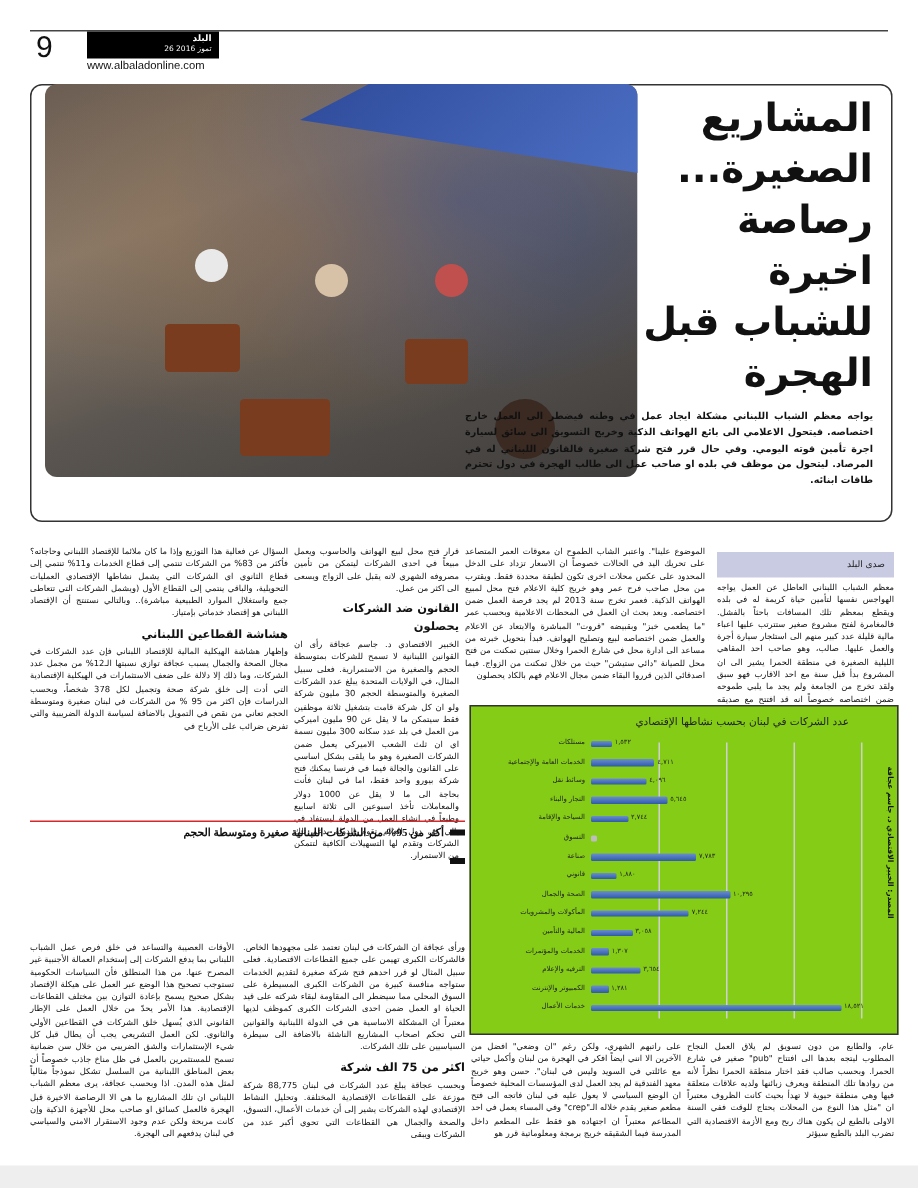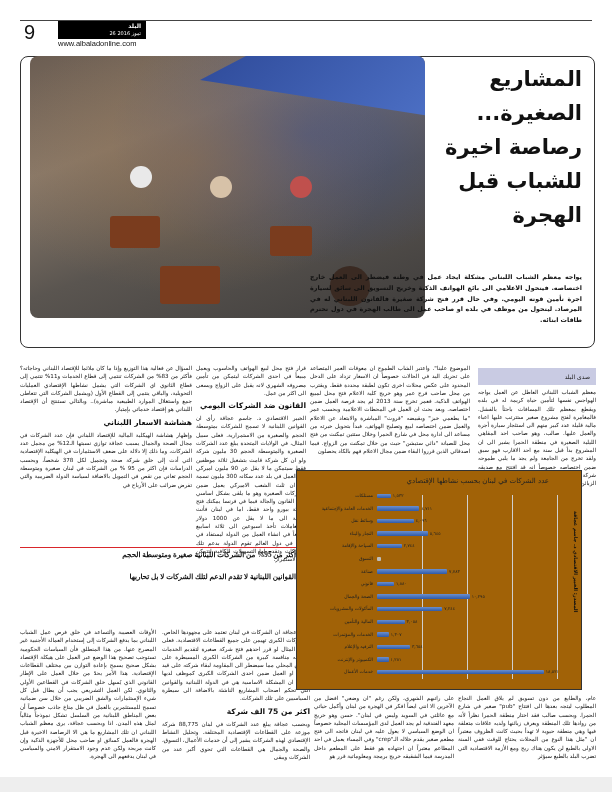--- a/index.html
+++ b/index.html
@@ -17,32 +17,32 @@
     
     .hero-frame { position: absolute; left: 20px; top: 56px; width: 575px; height: 292px; border: 1.5px solid #333; border-radius: 8px; }
     .photo { position: absolute; left: 30px; top: 56px; width: 395px; height: 262px; border-radius: 8px; overflow: hidden;
       background:
         radial-gradient(ellipse at 40% 40%, rgba(140,110,80,0.6), transparent 60%),
         radial-gradient(ellipse at 70% 30%, rgba(60,80,140,0.7), transparent 50%),
         linear-gradient(160deg, #6b5d52 0%, #8a7a6a 30%, #5a5550 60%, #3f3d3c 100%); }
     .photo .awning { position: absolute; left: 170px; top: 0; width: 230px; height: 60px; background: linear-gradient(135deg, #2f4b9a, #4c6fc4); clip-path: polygon(20% 0, 100% 0, 100% 100%, 0 40%); }
     .photo .table { position: absolute; background: #7a3c1e; border-radius: 3px; }
     .photo .person { position: absolute; border-radius: 50%; background: #d7c2a8; }
-    .headline { position: absolute; right: 30px; top: 62px; width: 160px; direction: rtl; text-align: right; font-family: "DejaVu Sans", sans-serif; font-weight: bold; font-size: 21px; line-height: 34px; color: #111; }
+    .headline { position: absolute; right: 30px; top: 62px; width: 160px; direction: rtl; text-align: right; font-family: "DejaVu Sans", sans-serif; font-weight: bold; font-size: 26px; line-height: 34px; color: #111; }
     .lead { position: absolute; left: 310px; top: 272px; width: 272px; direction: rtl; text-align: justify; font-size: 6.4px; line-height: 10.8px; font-weight: bold; color: #111; }
 
     
     .section-tag { position: absolute; left: 478px; top: 368px; width: 118px; height: 17px; background: #c9cbe3; direction: rtl; font-size: 6px; line-height: 17px; padding-right: 6px; color: #222; }
 
     .col { position: absolute; direction: rtl; text-align: justify; font-size: 5.6px; line-height: 8.3px; color: #111; }
     .col p { margin-bottom: 0; }
     .col h3 { font-size: 7.6px; line-height: 12px; font-weight: bold; margin: 3px 0 2px; text-align: right; }
 
     
-    .chart { position: absolute; left: 296px; top: 470px; width: 286px; height: 220px; border: 1.2px solid #333; background: #a16207; }
+    .chart { position: absolute; left: 313px; top: 470px; width: 286px; height: 220px; border: 1.2px solid #333; background: #84cc16; }
     .chart-title { position: absolute; right: 32px; top: 6px; direction: rtl; font-size: 7px; color: #222; }
     .chart-source { position: absolute; right: 2px; top: 40px; writing-mode: vertical-rl; font-size: 5px; color: #111; font-weight: bold; }
     .chart-grid { position: absolute; top: 24px; bottom: 10px; width: 1px; background: #cfcfcf; }
     .chart-row { position: absolute; left: 0; height: 9.3px; width: 270px; }
     .chart-label { position: absolute; right: 195px; width: 80px; direction: rtl; text-align: left; font-size: 4.6px; line-height: 9px; color: #222; white-space: nowrap; }
     .chart-bar { position: absolute; left: 80px; top: 2.5px; height: 4.5px; background: linear-gradient(#6a8fcf, #2f5aa8); border-radius: 1px; }
     .chart-val { position: absolute; top: 0; font-size: 4.4px; line-height: 9px; color: #222; white-space: nowrap; }
 
     
     .bullets { position: absolute; left: 20px; top: 550px; width: 290px; direction: rtl; font-family: Liberation Serif, serif; }
@@ -83,40 +83,36 @@
 <div class="col" style="left:478px;top:388px;width:118px;">
   <p>معظم الشباب اللبناني العاطل عن العمل يواجه الهواجس نفسها لتأمين حياة كريمة له في بلده ويقطع بمعظم تلك المسافات باحثاً بالفشل. فالمغامرة لفتح مشروع صغير ستترتب عليها اعباء مالية قليلة عدد كبير منهم الى استئجار سيارة أجرة والعمل عليها. صالب، وهو صاحب احد المقاهي الليلية الصغيرة في منطقة الحمرا يشير الى ان المشروع بدأ قبل سنة مع احد الاقارب فهو سبق ولقد تخرج من الجامعة ولم يجد ما يلبي طموحه ضمن اختصاصه خصوصاً انه قد افتتح مع صديقه شركة للاعلانات على الفيس بوك وكان يتواصل مع الزبائن اما في المقهى او في اي مكان</p>
 </div>
 
 <div class="col" style="left:310px;top:364px;width:160px;">
   <p>الموضوع علينا". واعتبر الشاب الطموح ان معوقات العمر المتصاعد على تحريك اليد في الحالات خصوصاً ان الاسعار تزداد على الدخل المحدود على عكس محلات اخرى تكون لطبقة محددة فقط. ويقترب من محل صاحب فرح عمر وهو خريج كلية الاعلام فتح محل لمبيع الهواتف الذكية. فعمر تخرج سنة 2013 لم يجد فرصة العمل ضمن اختصاصه. وبعد بحث ان العمل في المحطات الاعلامية وبحسب عمر "ما يطعمي خبز" وبقبيضه "قروت" المباشرة والابتعاد عن الاعلام والعمل ضمن اختصاصه لبيع وتصليح الهواتف. فبدأ بتحويل خبرته من مساعد الى ادارة محل في شارع الحمرا وخلال ستتين تمكنت من فتح محل للصيانة "دائي ستيشن" حيث من خلال تمكنت من الزواج. فيما اصدقائي الذين قرروا البقاء ضمن مجال الاعلام فهم بالكاد يحصلون</p>
 </div>
 
 <div class="col" style="left:196px;top:364px;width:110px;">
   <p>قرار فتح محل لبيع الهواتف والحاسوب ويعمل مبيعاً في احدى الشركات ليتمكن من تأمين مصروفه الشهري لانه يقبل على الزواج ويسعى الى اكثر من عمل.</p>
-  <h3>القانون ضد الشركات اليومي</h3>
+  <h3>القانون ضد الشركات يحصلون</h3>
   <p>الخبير الاقتصادي د. جاسم عجاقة رأى ان القوانين اللبنانية لا تسمح للشركات بمتوسطة الحجم والصغيرة من الاستمرارية. فعلى سبيل المثال، في الولايات المتحدة يبلغ عدد الشركات الصغيرة والمتوسطة الحجم 30 مليون شركة ولو ان كل شركة قامت بتشغيل ثلاثة موظفين فقط سيتمكن ما لا يقل عن 90 مليون اميركي من العمل في بلد عدد سكانه 300 مليون نسمة اي ان ثلث الشعب الاميركي يعمل ضمن الشركات الصغيرة وهو ما يلقى بشكل اساسي على القانون والجالة فيما في فرنسا يمكنك فتح شركة بيورو واحد فقط، اما في لبنان فأنت بحاجة الى ما لا يقل عن 1000 دولار والمعاملات تأخذ اسبوعين الى ثلاثة اسابيع وطبعاً في انشاء العمل من الدولة ليستفاد في بالي في دول العالم تقوم الدولة بدعم تلك الشركات وتقدم لها التسهيلات الكافية لتتمكن من الاستمرار.</p>
 </div>
 
 <div class="col" style="left:20px;top:364px;width:172px;">
   <p>السؤال عن فعالية هذا التوزيع وإذا ما كان ملائما للإقتصاد اللبناني وحاجاته؟ فأكثر من 83% من الشركات تنتمي إلى قطاع الخدمات و11% تنتمي إلى قطاع الثانوي اي الشركات التي يشمل نشاطها الإقتصادي العمليات التحويلية، والباقي ينتمي إلى القطاع الأول (ويشمل الشركات التي تتعاطى جمع واستغلال الموارد الطبيعية مباشرة).. وبالتالي نستنتج أن الإقتصاد اللبناني هو إقتصاد خدماتي بإمتياز.</p>
-  <h3>هشاشة الاسعار اللبناني</h3>
+  <h3>هشاشة القطاعين اللبناني</h3>
   <p>وإظهار هشاشة الهيكلية المالية للإقتصاد اللبناني فإن عدد الشركات في مجال الصحة والجمال يسبب عجاقة توازي نسبتها الـ12% من مجمل عدد الشركات، وما ذلك إلا دلالة على ضعف الاستثمارات في الهيكلية الإقتصادية التي أدت إلى خلق شركة صحة وتجميل لكل 378 شخصاً، وبحسب الدراسات فإن اكثر من 95 % من الشركات في لبنان صغيرة ومتوسطة الحجم تعاني من نقص في التمويل بالاضافة لسياسة الدولة الضريبية والتي تفرض ضرائب على الأرباح في</p>
 </div>
 
 <div class="red-rule"></div>
 
 <div class="bullets">
   <div class="bullet">
       <span class="sq"></span>
       <span>أكثر من 95% من الشركات اللبنانية صغيرة ومتوسطة الحجم</span>
-    </div>
-  <div class="bullet">
-      <span class="sq"></span>
-      <span>القوانين اللبنانية لا تقدم الدعم لتلك الشركات لا بل تحاربها</span>
     </div>
   <div class="bullet">
       <span class="sq"></span>
     </div>
 </div>
 
 <div class="col" style="left:162px;top:628px;width:148px;">
   <p>ورأى عجاقة ان الشركات في لبنان تعتمد على مجهودها الخاص. فالشركات الكبرى تهيمن على جميع القطاعات الاقتصادية. فعلى سبيل المثال لو قرر احدهم فتح شركة صغيرة لتقديم الخدمات ستواجه منافسة كبيرة من الشركات الكبرى المسيطرة على السوق المحلي مما سيضطر الى المقاومة لبقاء شركته على قيد الحياة او العمل ضمن احدى الشركات الكبرى كموظف لديها معتبراً ان المشكلة الاساسية هي في الدولة اللبنانية والقوانين التي تحكم اصحاب المشاريع الناشئة بالاضافة الى سيطرة السياسيين على تلك الشركات.</p>
   <h3>اكثر من 75 الف شركة</h3>
   <p>وبحسب عجاقة يبلغ عدد الشركات في لبنان 88,775 شركة موزعة على القطاعات الإقتصادية المختلفة. وتحليل النشاط الإقتصادي لهذه الشركات يشير إلى أن خدمات الأعمال، التسوق، والصحة والجمال هي القطاعات التي تحوي أكبر عدد من الشركات ويبقى</p>

